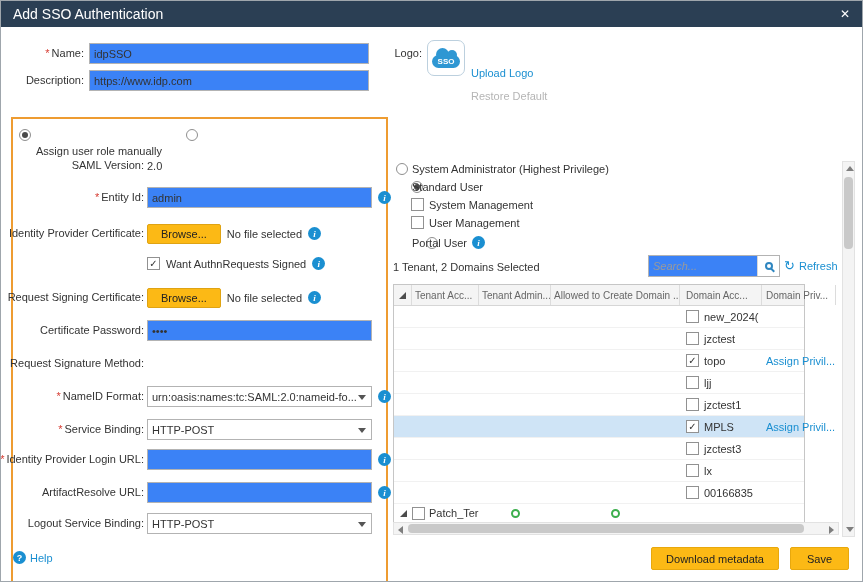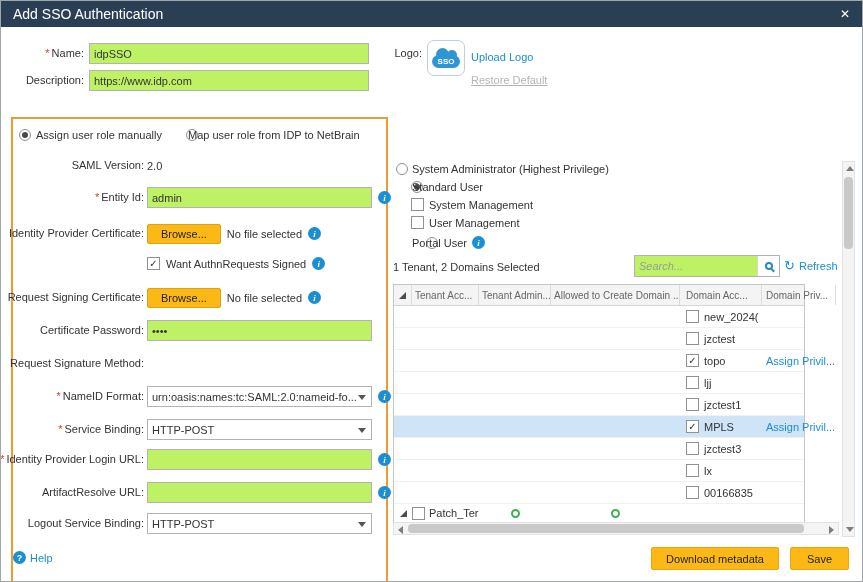--- a/index.html
+++ b/index.html
@@ -4,50 +4,50 @@
 <style>
   * { margin:0; padding:0; box-sizing:border-box; }
   html,body { background:#dcdcdc; }
   body { font-family:"Liberation Sans", sans-serif; font-size:11px; color:#333; }
   .dialog { position:relative; width:863px; height:582px; background:#fff; border:1px solid #9fa6ac; overflow:hidden; }
   .titlebar { position:absolute; left:0; top:0; width:100%; height:26px; background:#2b3f54; display:flex; align-items:center; padding:0 12px; }
   .titlebar .title { color:#fff; font-size:14px; }
   .close { margin-left:auto; color:#fff; font-size:12px; cursor:pointer; line-height:1; }
 
   .abs { position:absolute; }
-  .lh21 { line-height:21px; }
+  .lh21 { line-height:21px;margin-top:16px; }
   .lh17 { line-height:17px; }
   .tlabel { position:absolute; white-space:nowrap; line-height:21px; text-align:right; }
   .req { color:#d63a30; margin-right:2px; }
-  .inp { height:21px; border:1px solid #b3b3b3; padding:2px 4px; font:11px "Liberation Sans",sans-serif; color:#333; background:#bef264; }
+  .inp { height:21px; border:1px solid #b3b3b3; padding:2px 4px; font:11px "Liberation Sans",sans-serif; color:#333; background:#3b82f6; }
   .inp::placeholder { color:#9a9a9a; font-style:italic; }
   .w225 { width:225px; }
   .link { color:#1a8fd1; cursor:pointer; text-decoration:none; }
-  .muted { color:#b5b5b5;text-decoration:underline; }
+  .muted { color:#b5b5b5; }
 
   .logo-box { position:absolute; left:426px; top:39px; width:38px; height:36px; border:1px solid #bcd0de; border-radius:7px; background:#fff; }
   .cloud { position:absolute; left:4px; bottom:7px; width:28px; height:13px; background:#2e97d3; border-radius:7px; }
   .cloud::before { content:""; position:absolute; left:4px; top:-7px; width:13px; height:13px; border-radius:50%; background:#2e97d3; }
   .cloud::after { content:""; position:absolute; right:3px; top:-5px; width:10px; height:10px; border-radius:50%; background:#2e97d3; }
   .sso-text { position:absolute; left:0; right:0; bottom:9px; text-align:center; color:#fff; font-size:8px; font-weight:bold; z-index:2; }
 
   .panel { position:absolute; left:10px; top:116px; width:377px; height:525px; border:2px solid #ee9c31; background:#fff; }
   .frow { position:absolute; left:0; width:100%; height:21px; }
   .flabel { position:absolute; right:242px; top:0; line-height:21px; white-space:nowrap; }
   .fctrl { position:absolute; left:134px; top:0; height:21px; display:flex; align-items:center; gap:6px; }
 
   .radio { display:inline-block; width:12px; height:12px; border:1px solid #8f8f8f; border-radius:50%; background:#fff; position:relative; flex:none; cursor:pointer; }
   .radio.on::after { content:""; position:absolute; left:2px; top:2px; width:6px; height:6px; border-radius:50%; background:#4a4a4a; }
   .cb { display:inline-flex; width:13px; height:13px; border:1px solid #919191; background:#fff; align-items:center; justify-content:center; font-size:10px; color:#333; flex:none; line-height:1; cursor:pointer; }
   .info { display:inline-flex; width:13px; height:13px; border-radius:50%; background:#1a8fd1; color:#fff; align-items:center; justify-content:center; font-family:"Liberation Serif",serif; font-style:italic; font-weight:bold; font-size:9px; flex:none; }
   .browse { height:20px; padding:0 13px; background:#fcb915; border:1px solid #dfa313; border-radius:2px; font:11px "Liberation Sans",sans-serif; color:#222; cursor:pointer; }
   .sel { position:relative; width:225px; height:21px; border:1px solid #b3b3b3; background:#fff; display:flex; align-items:center; padding:0 18px 0 4px; cursor:pointer; white-space:nowrap; overflow:hidden; }
   .chev { position:absolute; right:5px; top:8px; width:0; height:0; border-left:4px solid transparent; border-right:4px solid transparent; border-top:5px solid #555; }
 
-  .search-wrap { position:absolute; left:633px; top:254px; width:146px; height:22px; }
+  .search-wrap { position:absolute; left:647px; top:254px; width:132px; height:22px; }
   .search-wrap .inp { width:100%; height:100%; padding-right:26px; }
   .search-ico { position:absolute; right:1px; top:1px; bottom:1px; width:22px; border-left:1px solid #d8d8d8; display:flex; align-items:center; justify-content:center; background:#fff; cursor:pointer; }
   .mag { position:relative; width:8px; height:8px; border:2px solid #2f86c0; border-radius:50%; }
   .mag::after { content:""; position:absolute; right:-4px; bottom:-3px; width:5px; height:2px; background:#2f86c0; transform:rotate(45deg); }
 
   .table { position:absolute; left:392px; top:283px; width:412px; border:1px solid #c6c6c6; background:#fff; }
   .thead { display:flex; height:21px; background:#f4f4f4; border-bottom:1px solid #d6d6d6; color:#666; font-size:10px; }
   .th { display:flex; align-items:center; padding:0 3px; border-right:1px solid #dcdcdc; overflow:hidden; white-space:nowrap; }
   .tc { display:flex; align-items:center; overflow:hidden; white-space:nowrap; }
   .c-exp { width:18px; justify-content:center; flex:none; }
@@ -100,21 +100,20 @@
   </div>
   <span class="link abs lh21" style="left:470px; top:46px">Upload Logo</span>
   <span class="muted abs lh21" style="left:470px; top:69px">Restore Default</span>
 
   
   <div class="panel">
     <div class="frow" style="top:6px">
       <span class="radio on abs" style="left:6px; top:4px"></span>
       <span class="abs lh21" style="left:23px">Assign user role manually</span>
       <span class="radio abs" style="left:158px; top:4px"></span>
-      <span class="abs lh21" style="left:175px">Map user role from IDP to NetBrain</span>
     </div>
 
     <div class="frow" style="top:36px">
       <div class="flabel">SAML Version:</div>
       <div class="fctrl">
           <span>2.0</span>
         </div>
     </div>
 
     <div class="frow" style="top:68px">

